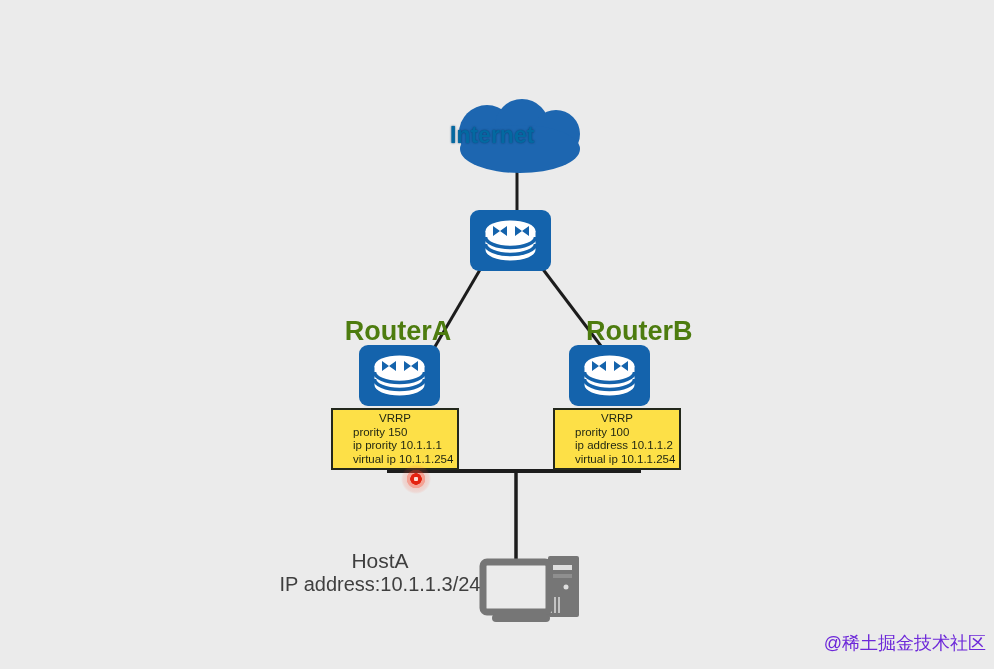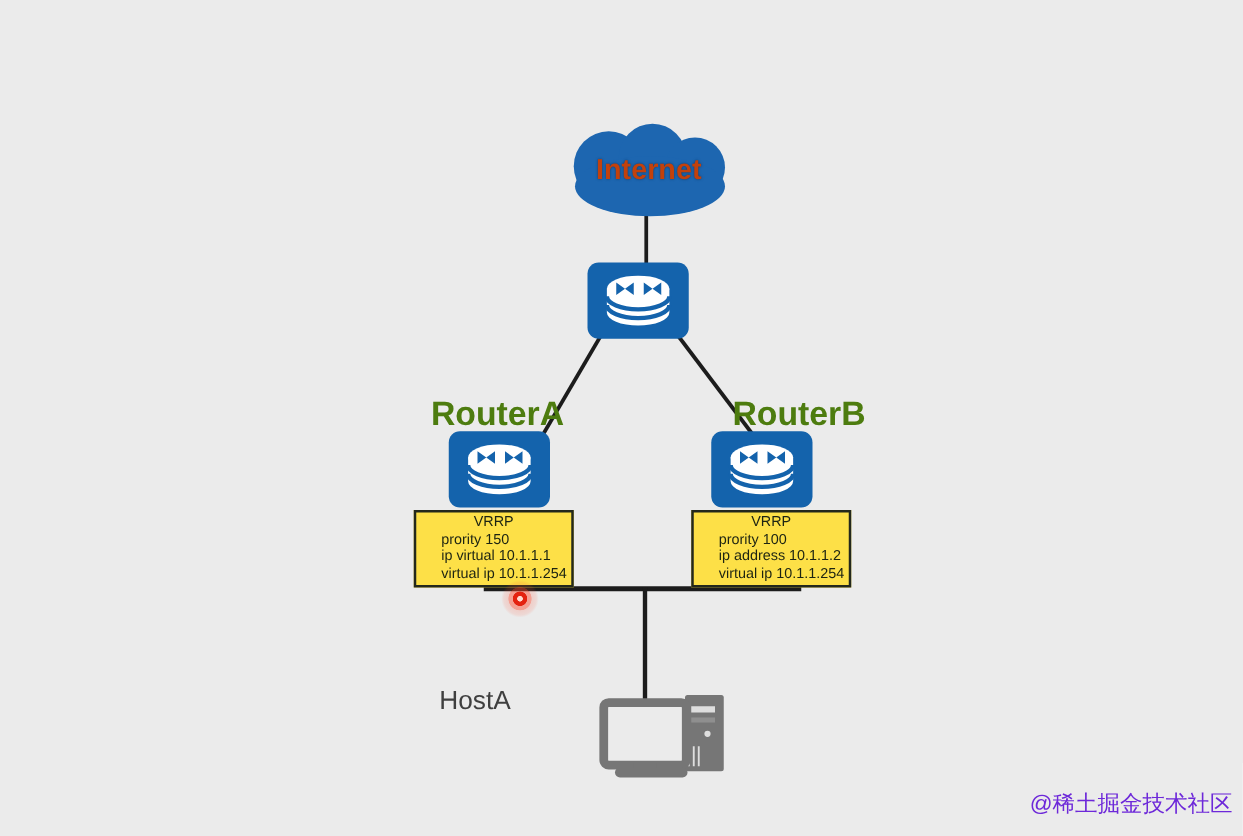--- a/index.html
+++ b/index.html
@@ -28,24 +28,24 @@
 
   .diagram-svg {
     left: 0; top: 0;
     width: 994px; height: 669px;
   }
 
   .cloud-label {
     left: 450px;
     top: 122px;
     width: 138px;
-    text-align: center;
+    text-align: left;
     font-size: 23px;
     font-weight: bold;
-    color: #c2410c;
+    color: #0369a1;
     text-shadow: 0 0 2px #0d3a6b;
   }
 
   .router-label {
     font-size: 27px;
     font-weight: bold;
     color: #4d7c0f;
     white-space: nowrap;
   }
   .router-label.a { left: 338px; top: 316px; width: 120px; text-align: center; }
@@ -171,32 +171,33 @@
   </svg>
 
   <div class="abs cloud-label">Internet</div>
 
   <div class="abs router-label a">RouterA</div>
   <div class="abs router-label b">RouterB</div>
 
   <div class="abs vrrp-box a">
     <div class="heading">VRRP</div>
     <div class="cfg-line">prority 150</div>
-    <div class="cfg-line">ip virtual 10.1.1.1</div>
+    <div class="cfg-line">ip prority 10.1.1.1</div>
     <div class="cfg-line">virtual ip 10.1.1.254</div>
   </div>
 
   <div class="abs vrrp-box b">
     <div class="heading">VRRP</div>
     <div class="cfg-line">prority 100</div>
     <div class="cfg-line">ip address 10.1.1.2</div>
     <div class="cfg-line">virtual ip 10.1.1.254</div>
   </div>
 
   <div class="abs click-indicator"></div>
 
   <div class="abs host-text">
     <div class="host-name">HostA</div>
+    <div>IP address:10.1.1.3/24</div>
   </div>
 
   <div class="abs watermark">@稀土掘金技术社区</div>
 
 </div>
 
 </body></html>

